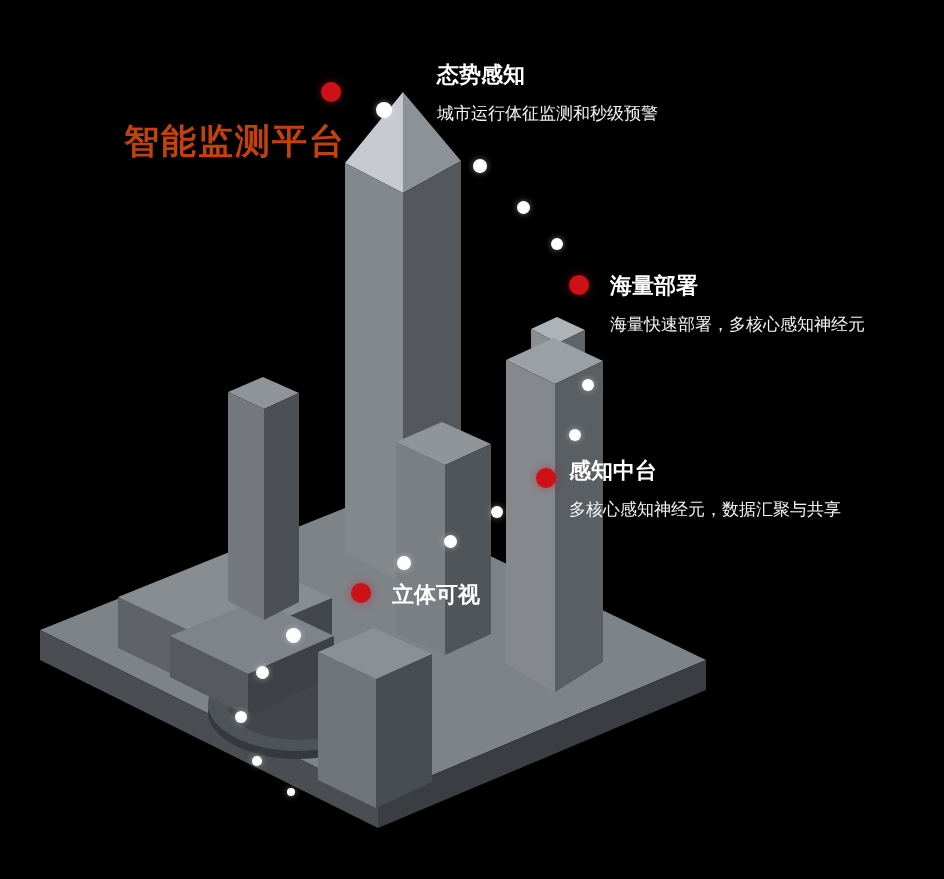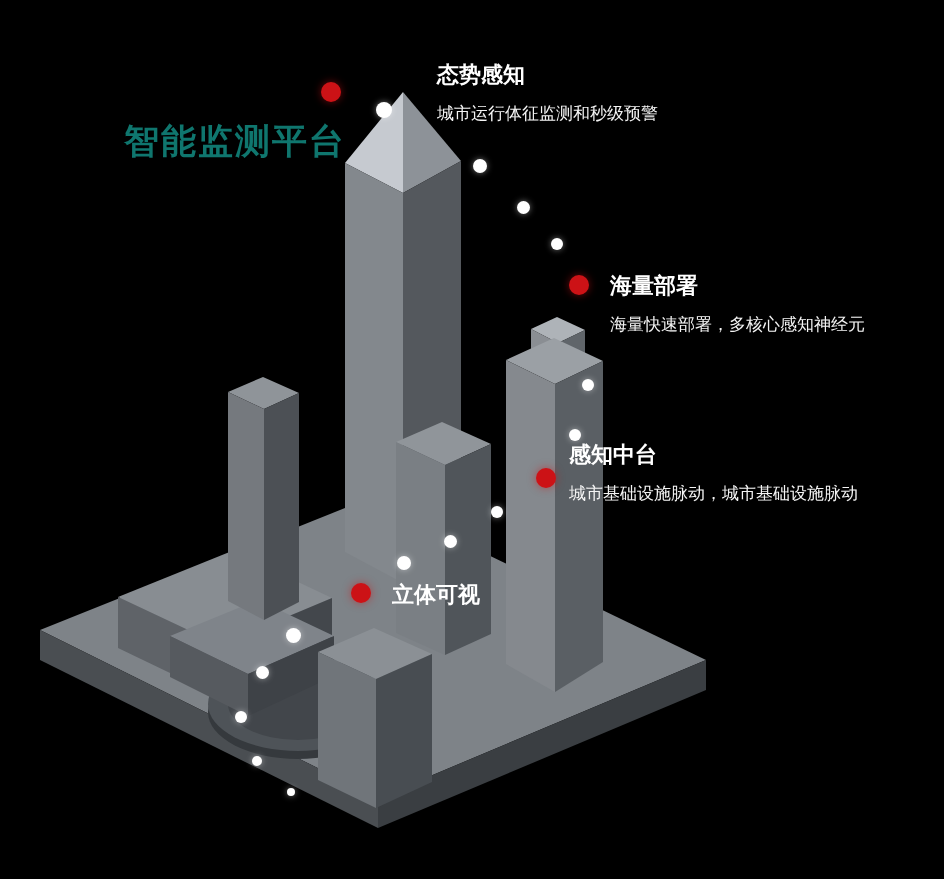--- a/index.html
+++ b/index.html
@@ -41,38 +41,38 @@
     border-radius: 50%;
     background: var(--accent, #cc1216);
     box-shadow: 0 0 8px rgba(204,18,22,0.55);
   }
   .page-title {
     position: absolute;
     left: 124px; top: 118px;
     font-size: 35px;
     font-weight: 700;
     letter-spacing: 2px;
-    color: #0f766e;
+    color: #c2410c;
     white-space: nowrap;
   }
   .feature { position: absolute; white-space: nowrap; }
   .feature-label {
     font-size: 22px;
     font-weight: 700;
     color: #ffffff;
     margin-bottom: 12px;
   }
   .feature-desc {
     font-size: 17px;
     font-weight: 400;
     color: #f4f4f4;
   }
   #feature-situational { left: 437px; top: 60px; }
   #feature-deploy      { left: 610px; top: 271px; }
-  #feature-midplatform { left: 569px; top: 440px; }
+  #feature-midplatform { left: 569px; top: 456px; }
   #feature-visual      { left: 392px; top: 580px; text-align: right; }
 
   #marker-title       { left: 321px; top: 82px; }
   #marker-deploy      { left: 569px; top: 275px; }
   #marker-midplatform { left: 536px; top: 468px; }
   #marker-visual      { left: 351px; top: 583px; }
 </style>
 </head>
 <body>
 
@@ -152,21 +152,21 @@
       <div class="feature-desc">海量快速部署，多核心感知神经元</div>
     </div>
 
     <div class="feature" id="feature-situational">
       <div class="feature-label">态势感知</div>
       <div class="feature-desc">城市运行体征监测和秒级预警</div>
     </div>
 
     <div class="feature" id="feature-midplatform">
       <div class="feature-label">感知中台</div>
-      <div class="feature-desc">城市基础设施脉动，城市基础设施脉动</div>
+      <div class="feature-desc">多核心感知神经元，数据汇聚与共享</div>
     </div>
 
     <div class="feature" id="feature-visual">
       <div class="feature-label">立体可视</div>
     </div>
 
   </div>
 </div>
 
 </body></html>

